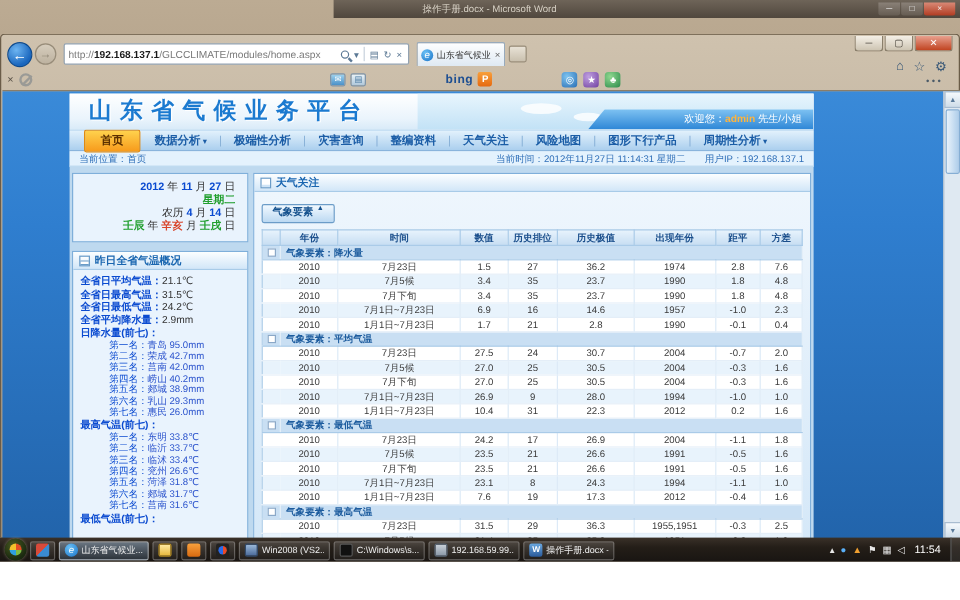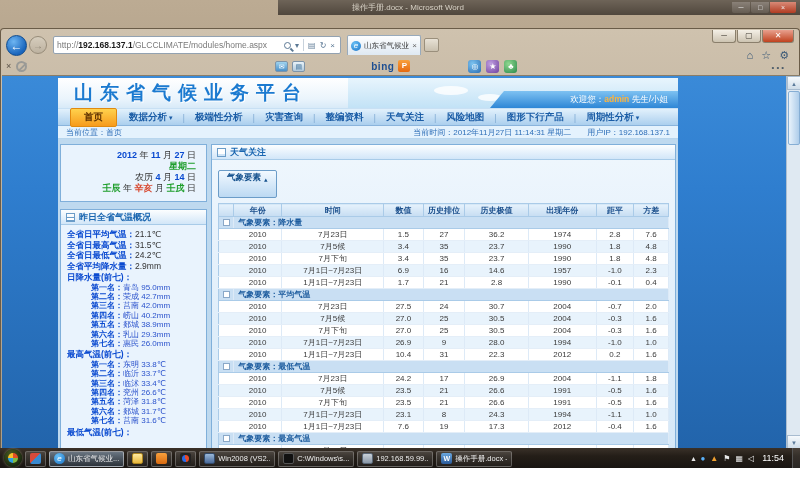--- a/index.html
+++ b/index.html
@@ -133,29 +133,29 @@
   .cal-line .b { color:#0a4ad0; font-weight:bold; }
   .cal-line .g { color:#1f9e2c; font-weight:bold; }
   .cal-line .r { color:#d8442a; font-weight:bold; }
   .panel-ov { flex:1; overflow:hidden; }
   .ov-body { padding:4px 0 0 6px; font-size:8.5px; }
   .stat-line { line-height:10.5px; white-space:nowrap; }
   .stat-label { color:#0a4ad0; font-weight:bold; }
   .stat-value { color:#333; }
   .sec-title { line-height:10.5px; color:#0a4ad0; font-weight:bold; margin-top:1px; }
   .rank-line { line-height:9.4px; font-size:8px; padding-left:24px; white-space:nowrap; }
-  .rank-label { color:#0a4ad0; font-weight:bold; }
+  .rank-label { color:#0a4ad0; font-weight:normal; }
   .rank-value { color:#2a52cc; }
 
   .main { position:absolute; left:153px; right:2px; top:3px; bottom:0; }
   .main .panel { height:100%; overflow:hidden; }
   .main-body { background:linear-gradient(180deg,#eef6fd,#d5e8f8); padding:6px 6px 0; height:calc(100% - 15px); }
-  .filter-btn { display:inline-flex; align-items:flex-end; gap:3px; height:16px; padding:13px 8px;
+  .filter-btn { display:inline-flex; align-items:flex-start; gap:3px; height:16px; padding:0 8px;
     font-size:8.5px; font-weight:bold; color:#16528e; background:linear-gradient(180deg,#f2f9ff,#bcd9f2);
-    border:1px solid #6b9cc8; border-radius:2px; margin-bottom:5px;font-family:Liberation Mono, monospace; }
+    border:1px solid #6b9cc8; border-radius:2px; margin-bottom:5px; }
   .filter-caret { font-size:6px; }
   table.wx { width:100%; border-collapse:collapse; table-layout:fixed; font-size:8px;
     background:#fff; border:1px solid #aacbe8; }
   table.wx th { height:13px; background:linear-gradient(180deg,#e6f2fc,#c6ddf2); color:#1b4f8c;
     font-weight:bold; border:1px solid #aacbe8; font-size:8px;margin-left:15px; }
   table.wx td { height:11px; text-align:center; color:#3a3a3a; border-right:1px solid #ddeaf7;
     border-bottom:1px solid #e4eef8; overflow:hidden; white-space:nowrap; }
   tr.grp td { background:#c9dff3; border-bottom:1px solid #aacbe8; }
   tr.grp .glab { text-align:left; color:#1d5c9e; padding-left:4px; font-weight:bold; }
   .cb-box { display:inline-block; width:7px; height:7px; background:#fff; border:1px solid #8aa8c8; vertical-align:middle; }

